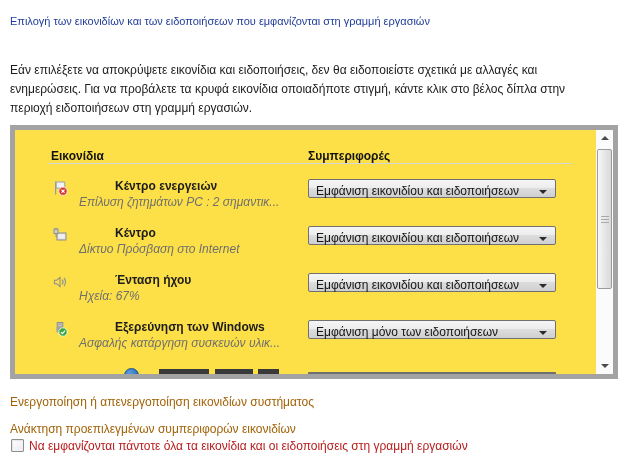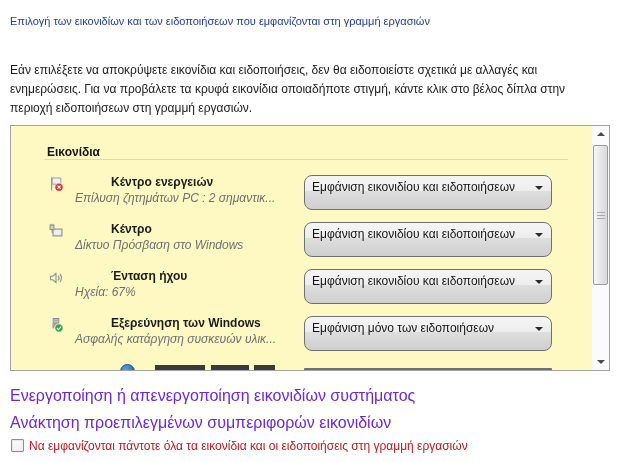--- a/index.html
+++ b/index.html
@@ -9,34 +9,34 @@
   }
   .abs{position:absolute;}
   .page-title{
     left:10px;top:6px;width:578px;font-size:11px;line-height:31px;
     color:#203d9a;
   }
   .page-desc{
     left:10px;top:61px;width:588px;font-size:12px;line-height:19px;color:#1b1b1b;
   }
   .panel{
-    left:10px;top:125px;width:598px;height:244px;border:1px solid #a3a3a3;
-    background:#fef9c3;overflow:hidden;
+    left:10px;top:125px;width:598px;height:244px;border:5px solid #a3a3a3;
+    background:#fde047;overflow:hidden;
   }
   .col-head{font-weight:bold;font-size:12px;color:#141414;top:19px;white-space:nowrap;}
   .col-head.icons{left:36px;}
   .col-head.behaviors{left:293px;}
   .separator{left:33px;top:33px;width:524px;height:1px;background:#d6d6d6;}
   .row{left:0;width:598px;height:47px;}
   .row-icon{left:37px;top:6px;width:16px;height:16px;}
   .row-name{left:64px;top:5px;font-size:12px;font-weight:bold;color:#1c1c1c;white-space:nowrap;margin-left:36px;}
   .row-desc{left:64px;top:21px;font-size:12px;font-style:italic;color:#6f6f6f;white-space:nowrap;}
   .combo{
-    left:293px;top:5px;width:248px;height:35px;box-sizing:border-box;
-    border:1px solid #707070;border-radius:8px;
+    left:293px;top:5px;width:248px;height:19px;box-sizing:border-box;
+    border:1px solid #707070;border-radius:2px;
     background:linear-gradient(to bottom,#f5f5f5,#ededed 45%,#dedede 46%,#cfcfcf);
   }
   .combo-text{left:7px;top:4px;font-size:12px;color:#141414;white-space:nowrap;max-width:212px;overflow:hidden;}
   .combo-arrow{
     right:8px;top:10px;width:0;height:0;
     border-left:4px solid transparent;border-right:4px solid transparent;
     border-top:4px solid #2b2b2b;
   }
   
   .partial-icon{left:109px;top:6px;width:13px;height:13px;border-radius:50%;
@@ -51,39 +51,40 @@
   .sb-btn.down{top:227px;}
   .sb-arrow-up{left:5px;top:6px;width:0;height:0;
     border-left:4px solid transparent;border-right:4px solid transparent;border-bottom:4px solid #4a4a4a;}
   .sb-arrow-down{left:5px;top:7px;width:0;height:0;
     border-left:4px solid transparent;border-right:4px solid transparent;border-top:4px solid #4a4a4a;}
   .sb-thumb{left:1px;top:19px;width:15px;height:140px;box-sizing:border-box;
     border:1px solid #9b9b9b;border-radius:2px;
     background:linear-gradient(to right,#f8f8f8,#eaeaea 40%,#d9d9d9);}
   .sb-grip{left:3px;top:66px;width:8px;height:7px;
     background:repeating-linear-gradient(to bottom,#a9a9a9 0 1px,transparent 1px 3px);}
-  .task-link{left:10px;font-size:16px;color:#6d28d9;white-space:nowrap;cursor:pointer;}
+  .task-link{left:10px;font-size:12px;color:#a16207;white-space:nowrap;cursor:pointer;margin-top:8px;}
   .task-link.first{top:387px;}
   .task-link.second{top:414px;}
   .checkbox{
     left:11px;top:439px;width:13px;height:13px;box-sizing:border-box;
     border:1px solid #8e8e8e;border-radius:1px;
     background:linear-gradient(135deg,#fefefe,#ececf2);
     box-shadow:inset 1px 1px 1px rgba(0,0,0,0.08);
   }
   .checkbox-label{left:29px;top:439px;font-size:12px;color:#b91c1c;white-space:nowrap;}
 </style>
 </head>
 <body>
 
 <div class="abs page-title">Επιλογή των εικονιδίων και των ειδοποιήσεων που εμφανίζονται στη γραμμή εργασιών</div>
 <div class="abs page-desc">Εάν επιλέξετε να αποκρύψετε εικονίδια και ειδοποιήσεις, δεν θα ειδοποιείστε σχετικά με αλλαγές και ενημερώσεις. Για να προβάλετε τα κρυφά εικονίδια οποιαδήποτε στιγμή, κάντε κλικ στο βέλος δίπλα στην περιοχή ειδοποιήσεων στη γραμμή εργασιών.</div>
 
 <div class="abs panel">
   <div class="abs col-head icons">Εικονίδια</div>
+  <div class="abs col-head behaviors">Συμπεριφορές</div>
   <div class="abs separator"></div>
 
   <div class="abs row" style="top:44px">
     <span class="abs row-icon">
       <svg width="16" height="16" viewBox="0 0 16 16">
         <rect x="3" y="1.5" width="1.2" height="13" fill="#9a9a9a"></rect>
         <path d="M4.2 2 H12.8 V8.2 H4.2 Z" fill="#f0f2f5" stroke="#9aa0a6" stroke-width="1"></path>
         <circle cx="11" cy="11.2" r="4.2" fill="#d43a32" stroke="#ffffff" stroke-width="0.8"></circle>
         <path d="M9.5 9.7 l3 3 M12.5 9.7 l-3 3" stroke="#ffffff" stroke-width="1.2" fill="none"></path>
       </svg>
@@ -100,21 +101,21 @@
     <span class="abs row-icon">
       <svg width="16" height="16" viewBox="0 0 16 16">
         <rect x="5" y="6" width="9" height="7" fill="#d8d8d8" stroke="#8f8f8f"></rect>
         <rect x="6.2" y="7.2" width="6.6" height="4.4" fill="#f0f0f0"></rect>
         <rect x="2" y="2.2" width="4" height="4.3" fill="#cfcfcf" stroke="#8f8f8f"></rect>
         <path d="M3 2.2 V0.8 M5 2.2 V0.8" stroke="#8f8f8f" fill="none"></path>
         <path d="M4 6.5 V9.5 H5" stroke="#8f8f8f" fill="none"></path>
       </svg>
     </span>
     <div class="abs row-name">Κέντρο</div>
-    <div class="abs row-desc">Δίκτυο Πρόσβαση στο Windows</div>
+    <div class="abs row-desc">Δίκτυο Πρόσβαση στο Internet</div>
     <div class="abs combo">
       <span class="abs combo-text">Εμφάνιση εικονιδίου και ειδοποιήσεων</span>
       <span class="abs combo-arrow"></span>
     </div>
   </div>
 
   <div class="abs row" style="top:138px">
     <span class="abs row-icon">
       <svg width="16" height="16" viewBox="0 0 16 16">
         <path d="M2.5 6.2 H4.8 L8 3.4 V12.6 L4.8 9.8 H2.5 Z" fill="none" stroke="#8f8f8f" stroke-width="1.1"></path>

